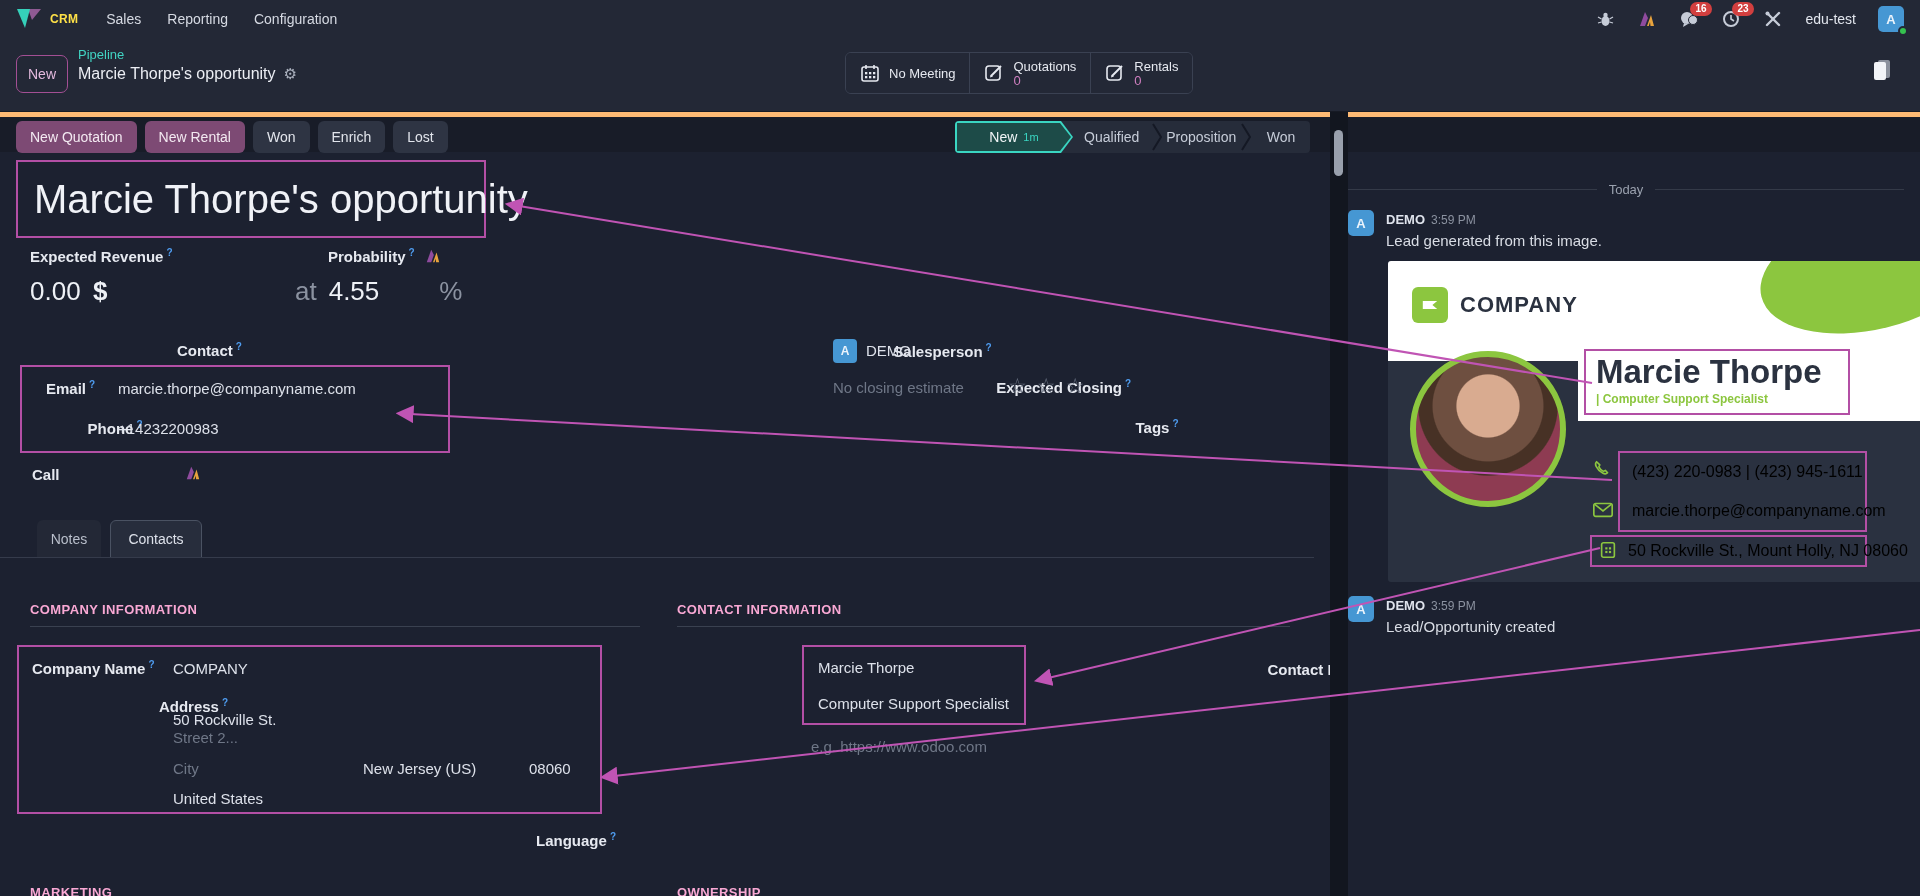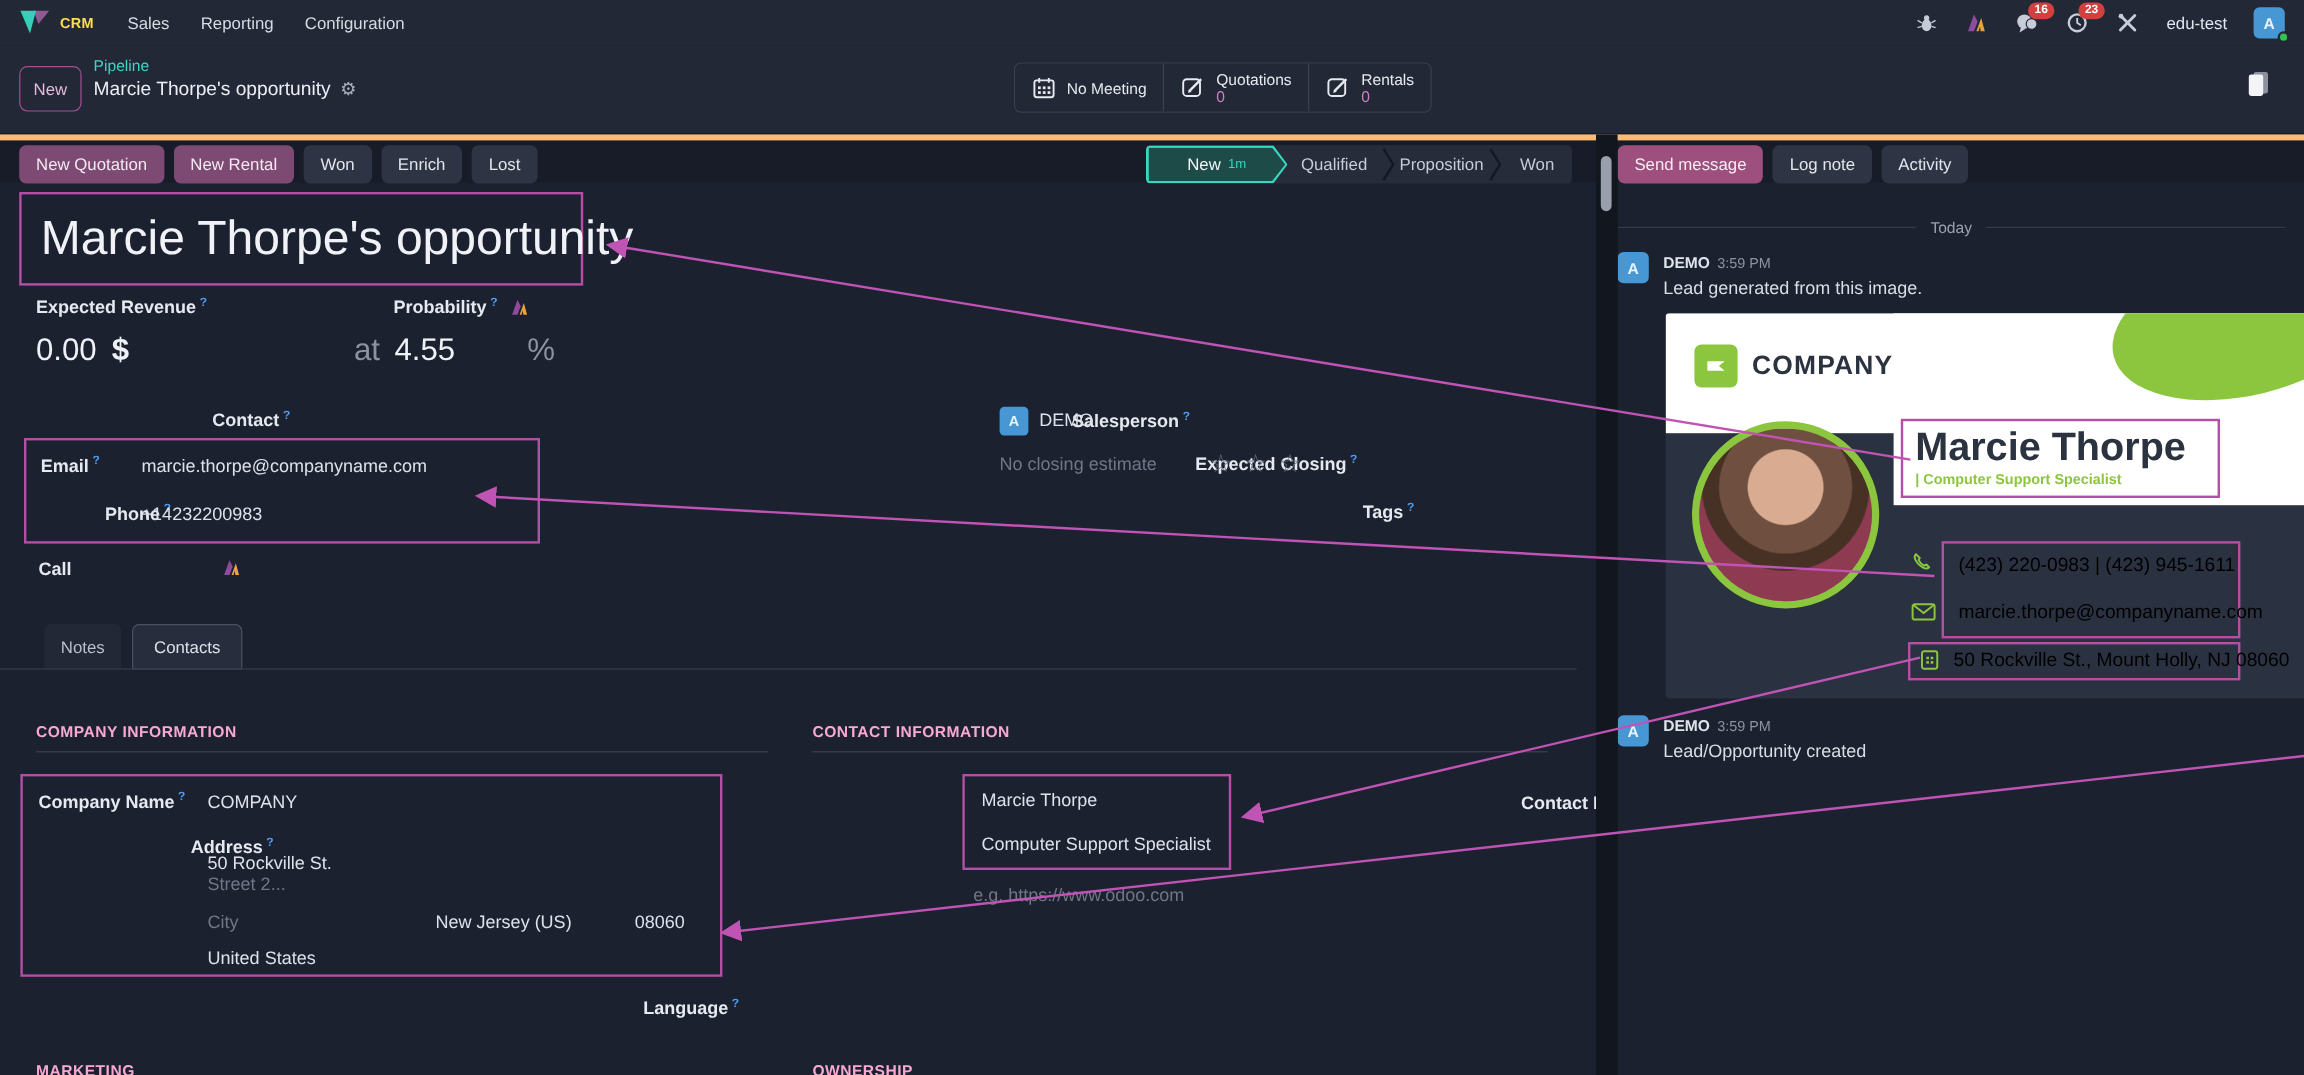--- a/index.html
+++ b/index.html
@@ -271,25 +271,20 @@
       <svg class="stage-chev" width="12" height="32" viewBox="0 0 12 32">
           <polyline points="2,3 10,16 2,29" fill="none" stroke="#141824" stroke-width="2"></polyline>
         </svg>
       <div class="stage">Proposition</div>
       <svg class="stage-chev" width="12" height="32" viewBox="0 0 12 32">
           <polyline points="2,3 10,16 2,29" fill="none" stroke="#141824" stroke-width="2"></polyline>
         </svg>
       <div class="stage" style="flex:0 0 58px;">Won</div>
     </div>
 
-    <div style="position:absolute; left:1348px; top:4px; display:flex; gap:8px;">
-      <button class="btn btn-pink">Send message</button>
-      <button class="btn btn-dark">Log note</button>
-      <button class="btn btn-dark">Activity</button>
-    </div>
   </div>
 
   <div class="split">
     <div class="thumb"></div>
   </div>
 
   <div class="main">
 
     <div class="abs pink-box title-box">
       <span class="title-text">Marcie Thorpe's opportunity</span>
@@ -310,21 +305,21 @@
     </span>
     <span class="abs" style="left:295px; top:124px; display:flex; gap:12px;">
       <span class="big-muted">at</span>
       <span class="big-val">4.55</span>
       <span class="big-muted" style="margin-left:48px;">%</span>
     </span>
 
     <span class="abs field-label help" style="left:30px; top:189px;">Contact</span>
 
     <div class="abs pink-box" style="left:20px; top:213px; width:430px; height:88px;">
-      <span class="abs field-label help" style="left:12px; top:12px;">Email</span>
+      <span class="abs field-label help" style="left:24px; top:12px;">Email</span>
       <span class="abs field-value" style="left:96px; top:13px;">marcie.thorpe@companyname.com</span>
       <span class="abs field-label help" style="left:12px; top:52px;">Phone</span>
       <span class="abs field-value" style="left:96px; top:53px;">+14232200983</span>
     </div>
 
     <span class="abs field-label" style="left:32px; top:314px;">Call</span>
     <svg class="abs" style="left:185px; top:313px;" width="16" height="16" viewBox="0 0 18 18">
         <polygon points="2,16 7,2 10,8 7,16" fill="#8f4b9e"></polygon>
         <polygon points="9,16 13,5 16,16 12.5,16 12,12 10.8,16" fill="#e8a33d"></polygon>
       </svg>

